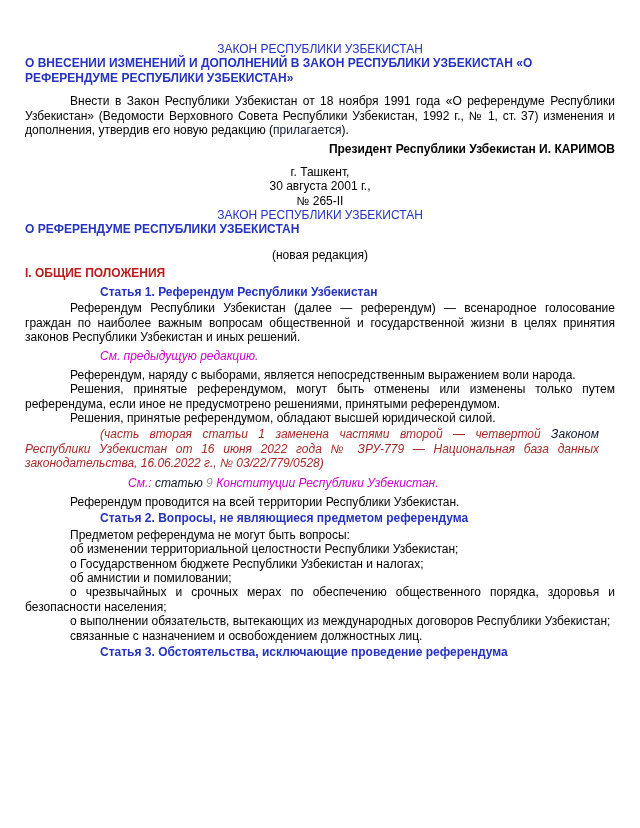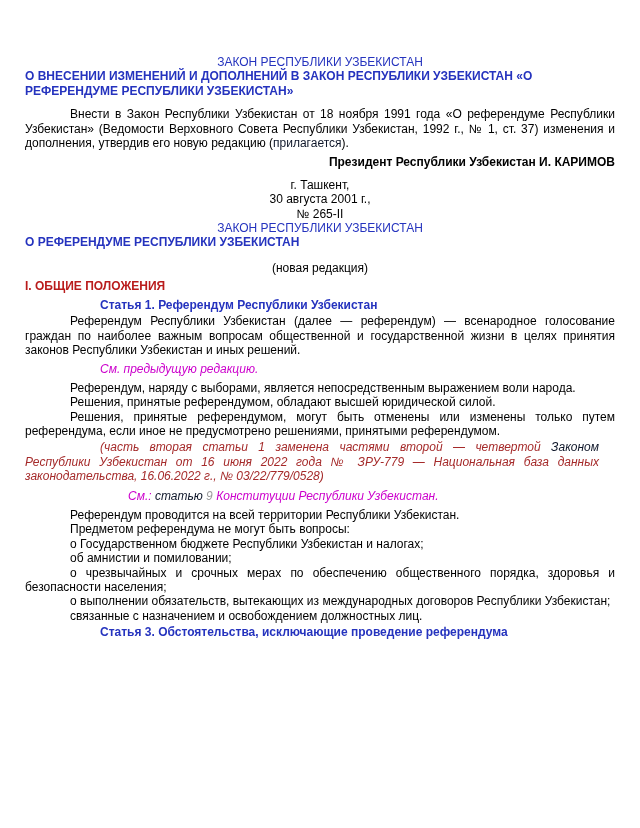--- a/index.html
+++ b/index.html
@@ -1,21 +1,21 @@
 <!DOCTYPE html>
 <html><head>
 <meta charset="utf-8">
 <style>
   html,body{margin:0;padding:0;}
   body{
     width:640px;height:828px;overflow:hidden;background:#ffffff;
     font-family:"Liberation Sans",sans-serif;
     font-size:12px;line-height:14.4px;color:#000000;
   }
-  #doc{padding:55px 25px 0 25px;}
+  #doc{padding:42px 25px 0 25px;}
   p{margin:0;}
   .b-title{text-align:center;color:#2533be;}
   .b-title_bold{color:#2533be;font-weight:bold;}
   .blk-1{margin-bottom:9px;}
   .b-para{text-align:justify;text-indent:45px;}
   .b-signature{text-align:right;font-weight:bold;margin:5px 0 8px 0;}
   .b-center{text-align:center;}
   .b-subtitle{text-align:center;margin:11px 0 4px 0;}
   .b-section{text-align:left;font-weight:bold;color:#b91c1c;margin:4px 0 4px 0;}
   .b-article{color:#2533be;font-weight:bold;text-indent:75px;margin:2px 0 2px 0;}
@@ -41,25 +41,27 @@
     <p class="b-center blk-6"><span>30 августа 2001 г.,</span></p>
     <p class="b-center blk-7"><span>№ 265-II</span></p>
     <p class="b-title blk-8"><span>ЗАКОН РЕСПУБЛИКИ УЗБЕКИСТАН</span></p>
     <p class="b-title_bold blk-9"><span>О РЕФЕРЕНДУМЕ РЕСПУБЛИКИ УЗБЕКИСТАН</span></p>
     <p class="b-subtitle blk-10"><span>(новая редакция)</span></p>
     <p class="b-section blk-11"><span>I. ОБЩИЕ ПОЛОЖЕНИЯ</span></p>
     <p class="b-article blk-12"><span>Статья 1. Референдум Республики Узбекистан</span></p>
     <p class="b-para blk-13"><span>Референдум Республики Узбекистан (далее — референдум) — всенародное голосование граждан по наиболее важным вопросам общественной и государственной жизни в целях принятия законов Республики Узбекистан и иных решений.</span></p>
     <p class="b-see blk-14"><span class="s-magenta">См. предыдущую редакцию.</span></p>
     <p class="b-para blk-15"><span>Референдум, наряду с выборами, является непосредственным выражением воли народа.</span></p>
+    <p class="b-para blk-17"><span>Решения, принятые референдумом, могут быть отменены или изменены только путем референдума, если иное не предусмотрено решениями, принятыми референдумом.</span></p>
     <p class="b-para blk-16"><span>Решения, принятые референдумом, обладают высшей юридической силой.</span></p>
-    <p class="b-para blk-17"><span>Решения, принятые референдумом, могут быть отменены или изменены только путем референдума, если иное не предусмотрено решениями, принятыми референдумом.</span></p>
     <p class="b-amendment blk-18"><span>(часть вторая статьи 1 заменена частями второй — четвертой </span><span class="s-link s-italic">Законом</span><span> Республики Узбекистан от 16 июня 2022 года № ЗРУ-779 — Национальная база данных законодательства, 16.06.2022 г., № 03/22/779/0528)</span></p>
     <p class="b-see2 blk-20"><span class="s-magenta">См.: </span><span class="s-link s-italic">статью</span><span class="s-grey s-italic"> 9</span><span class="s-magenta"> Конституции Республики Узбекистан.</span></p>
     <p class="b-para blk-21"><span>Референдум проводится на всей территории Республики Узбекистан.</span></p>
+    <p class="b-article blk-22"><span>Статья 2. Вопросы, не являющиеся предметом референдума</span></p>
     <p class="b-para blk-23"><span>Предметом референдума не могут быть вопросы:</span></p>
+    <p class="b-para blk-24"><span>об изменении территориальной целостности Республики Узбекистан;</span></p>
     <p class="b-para blk-25"><span>о Государственном бюджете Республики Узбекистан и налогах;</span></p>
     <p class="b-para blk-26"><span>об амнистии и помиловании;</span></p>
     <p class="b-para blk-27"><span>о чрезвычайных и срочных мерах по обеспечению общественного порядка, здоровья и безопасности населения;</span></p>
     <p class="b-para blk-28"><span>о выполнении обязательств, вытекающих из международных договоров Республики Узбекистан;</span></p>
     <p class="b-para blk-29"><span>связанные с назначением и освобождением должностных лиц.</span></p>
     <p class="b-article blk-30"><span>Статья 3. Обстоятельства, исключающие проведение референдума</span></p>
   </div>
 
 </body></html>

